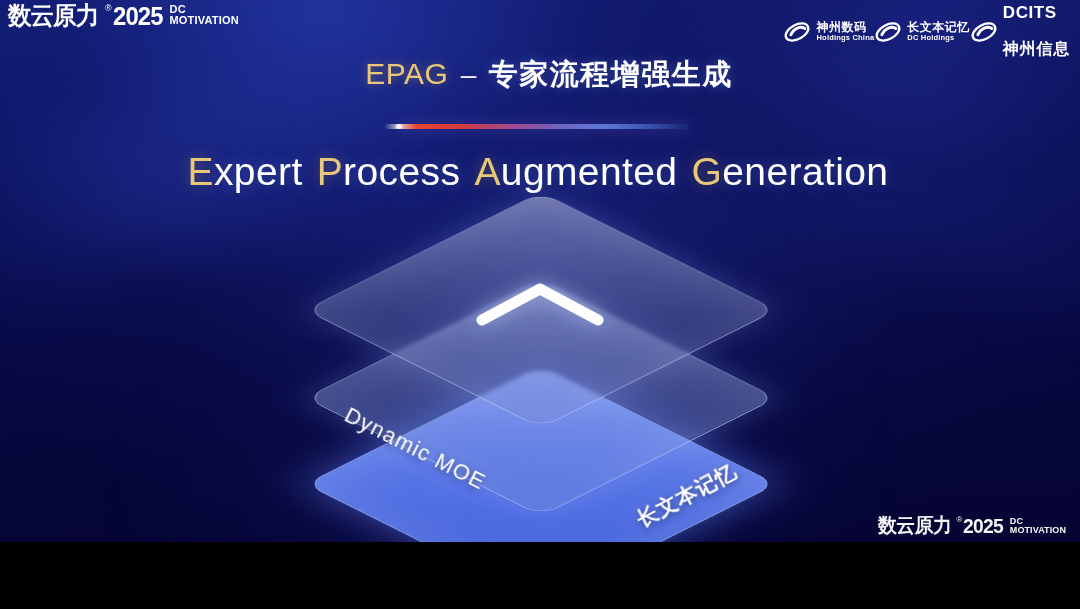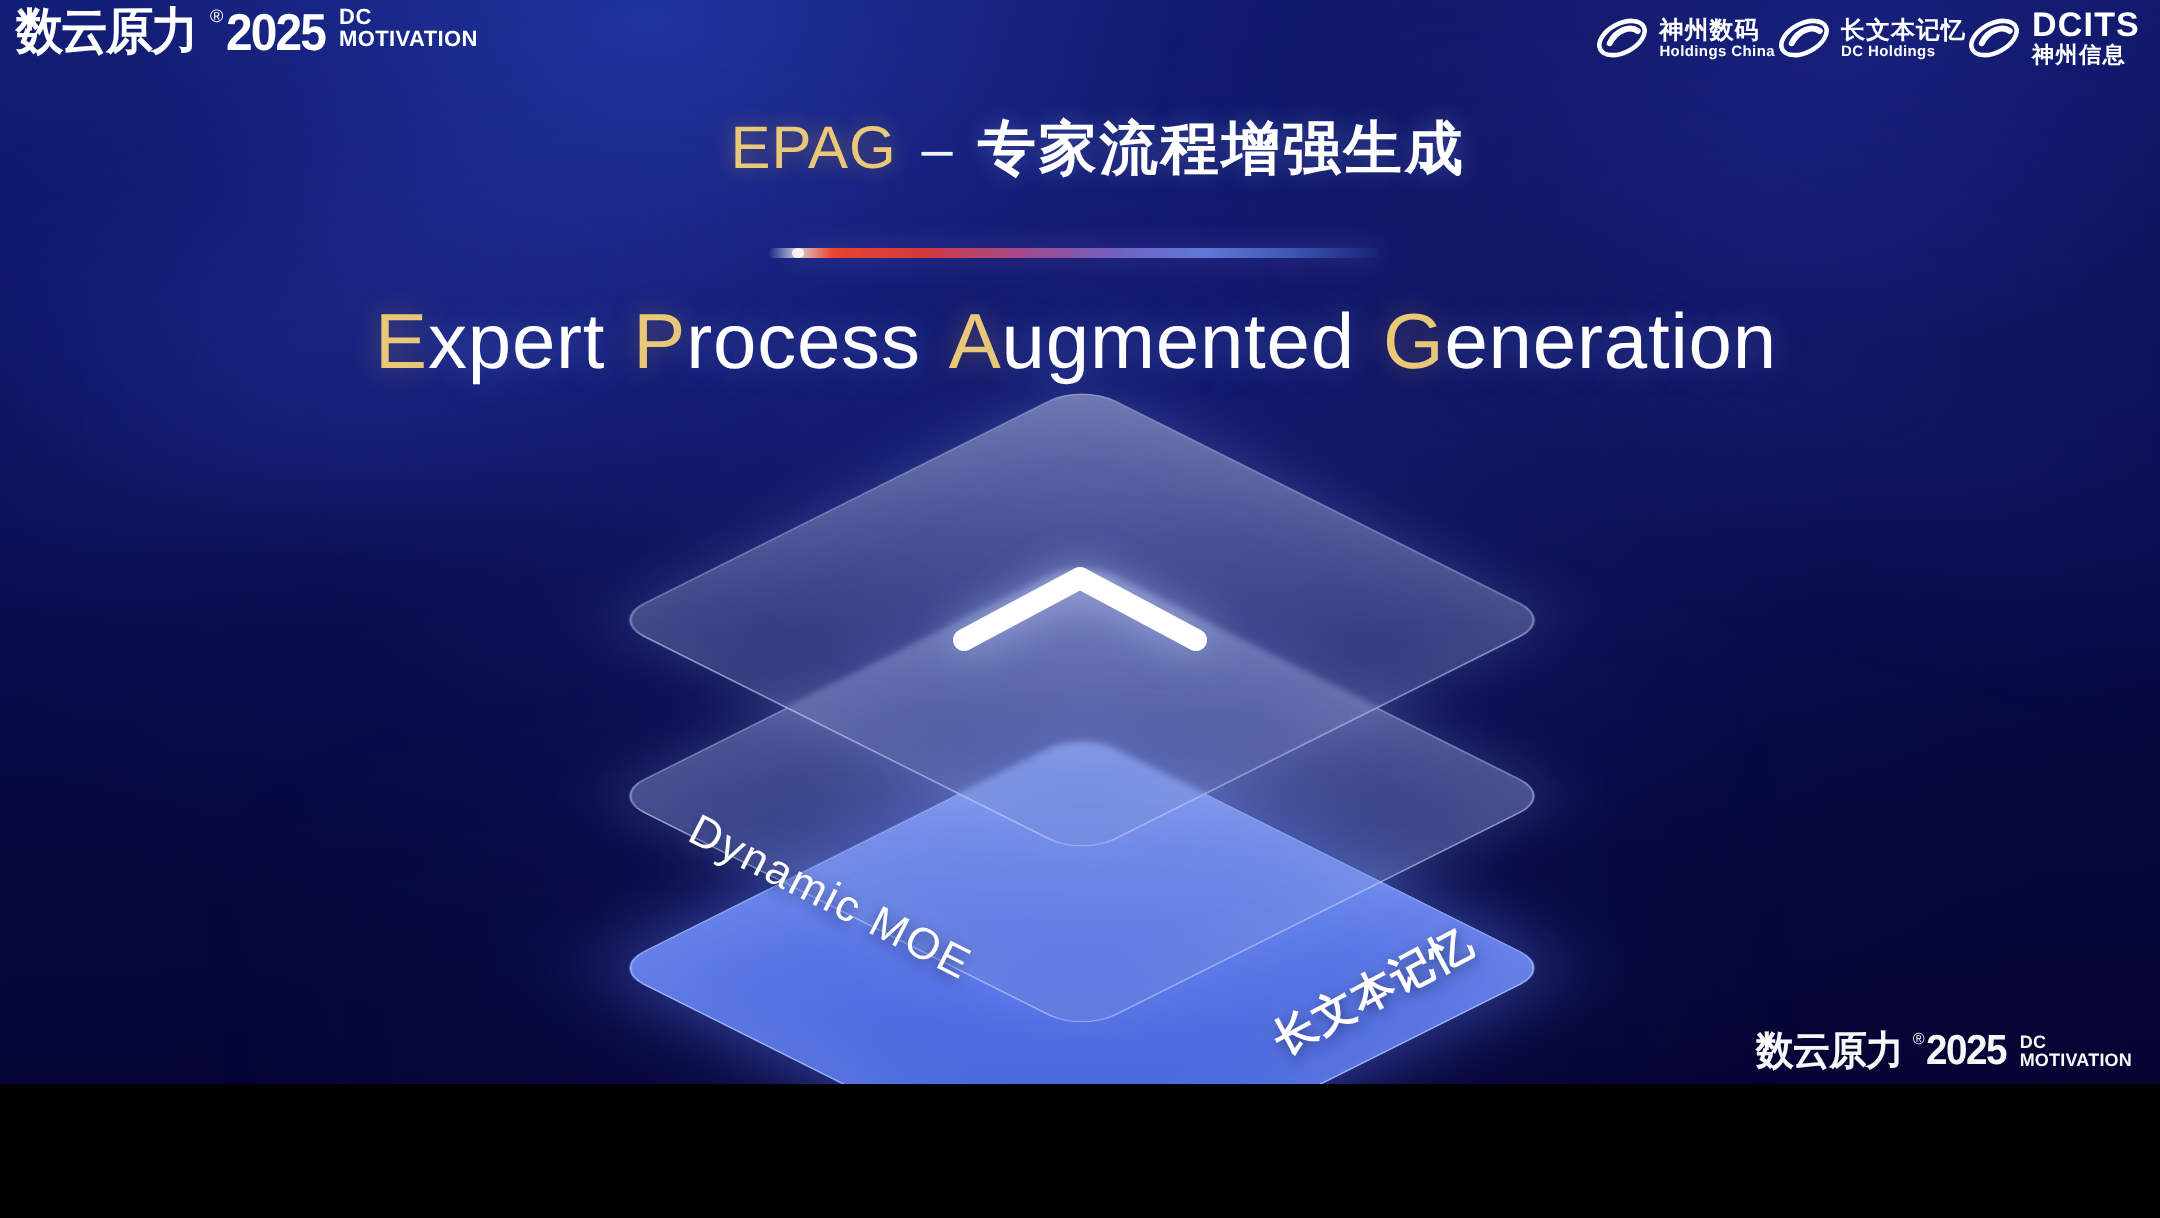--- a/index.html
+++ b/index.html
@@ -131,22 +131,23 @@
   .partner-en {
     font-size: 7.5px; font-weight: 700; color: #ffffff; letter-spacing: .2px;
     white-space: nowrap;
   }
   .partner-big {
     font-size: 17px; font-weight: 800; color: #ffffff; letter-spacing: .6px;
     line-height: 1;
   }
   .partner-sub {
     font-family: "DejaVu Sans", sans-serif;
-    font-size: 11px; font-weight: 800; color: #ffffff; letter-spacing: .8px;
+    font-size: 16px; font-weight: 800; color: #ffffff; letter-spacing: .8px;
     line-height: 1.25;
+    margin-top: 18px;
   }
 
   
   .headline {
     position: absolute;
     left: 0; right: 0; top: 55px;
     text-align: center;
     white-space: nowrap;
   }
   .headline-inner {

